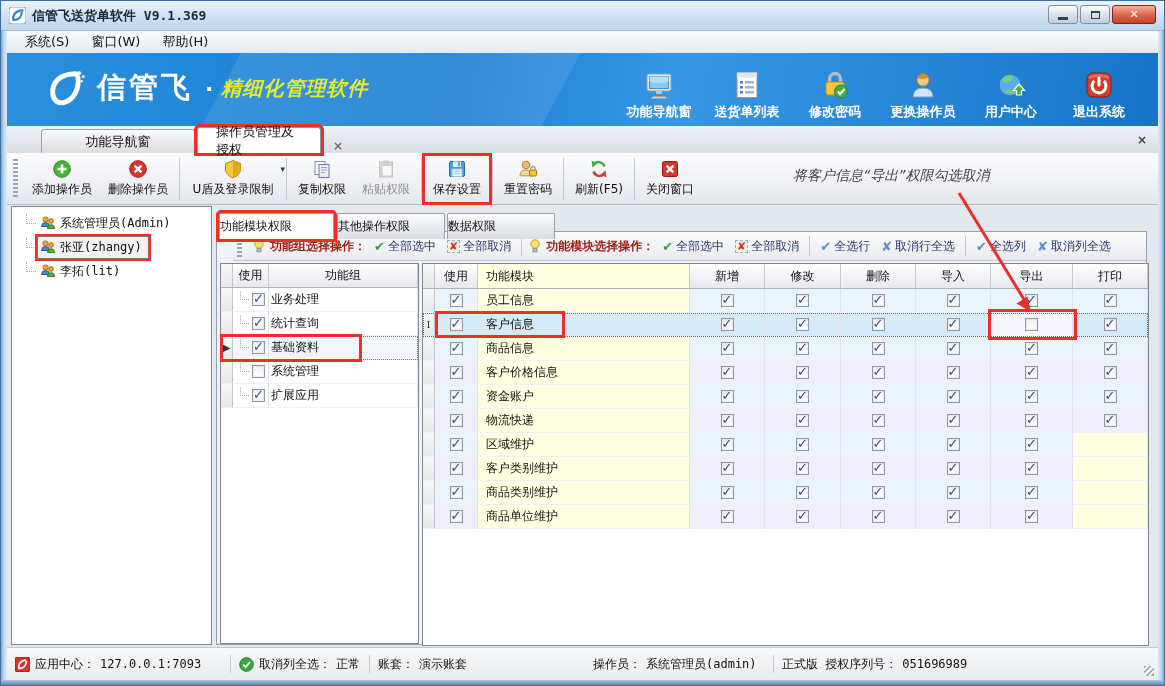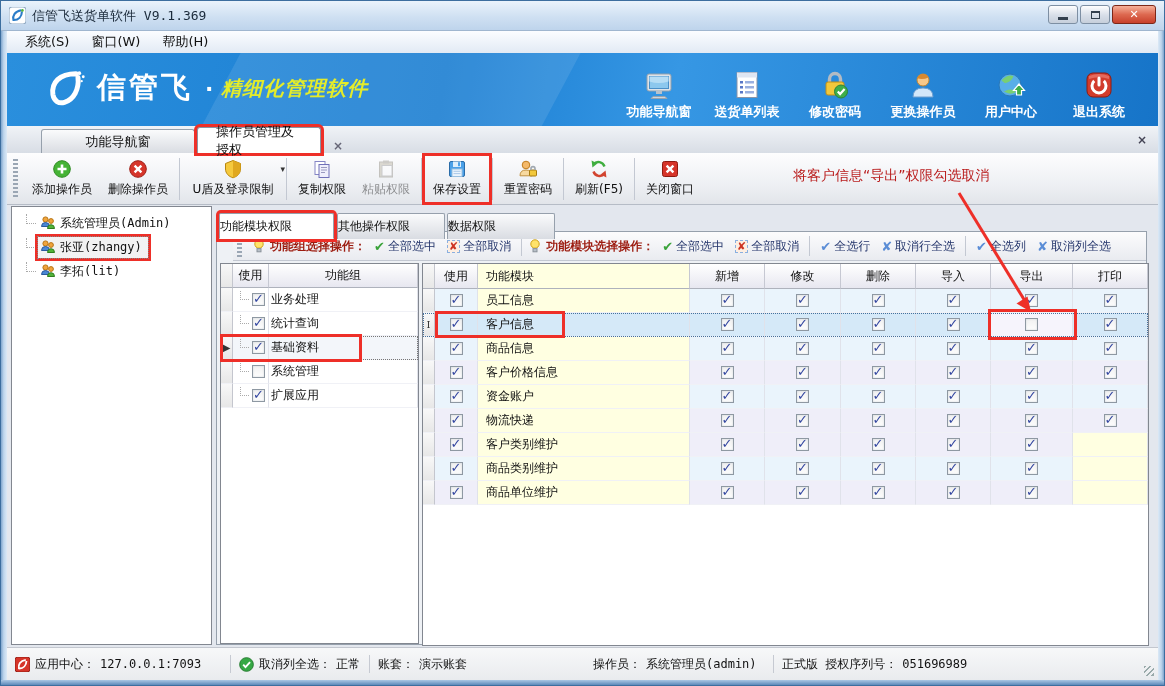--- a/index.html
+++ b/index.html
@@ -4,21 +4,21 @@
 <style>
   html,body{margin:0;padding:0;background:#9db8d2;}
   *{box-sizing:border-box;}
   .win{position:relative;width:1165px;height:686px;overflow:hidden;
        font-family:"DejaVu Sans",sans-serif;font-size:12px;color:#111;
        background:#e3e7ee;border:1px solid #3c6e9f;}
   
   .titlebar{position:absolute;left:0;top:0;width:100%;height:30px;
     background:linear-gradient(#eaf3fc,#cfe0f2 55%,#bed4ec);
     border-bottom:1px solid #9fb6cf;display:flex;align-items:center;padding:0 8px;}
-  .title-text{margin-left:6px;font-size:13px;color:#1b2a3a;font-family:"DejaVu Sans Mono","DejaVu Sans",sans-serif;}
+  .title-text{margin-left:6px;font-size:13px;color:#1b2a3a;font-family:"DejaVu Sans Mono","DejaVu Sans",sans-serif;font-weight:bold;}
   .winctrls{position:absolute;right:8px;top:4px;display:flex;gap:2px;}
   .wbtn{width:30px;height:19px;border:1px solid #7d8fa3;border-radius:3px;
     background:linear-gradient(#fefefe,#d7dee8 55%,#c6cfdb);display:flex;align-items:center;justify-content:center;}
   .wbtn.close{width:44px;background:linear-gradient(#f5b09a,#dd6950 50%,#c8402b);border-color:#7c2718;color:#fff;font-weight:bold;font-size:11px;}
   .glyph-min{width:10px;height:3px;background:#33404e;margin-top:7px;}
   .glyph-max{width:9px;height:8px;border:1px solid #33404e;border-top:2px solid #33404e;}
   .frame-l,.frame-r{position:absolute;top:30px;bottom:4px;width:6px;z-index:4;
     background:linear-gradient(90deg,#7fa5cd,#bdd5ec 45%,#dce9f6);}
   .frame-l{left:0;} .frame-r{right:0;transform:scaleX(-1);}
   .frame-b{position:absolute;left:0;right:0;bottom:0;height:5px;z-index:4;
@@ -117,21 +117,21 @@
   .statusbar{position:absolute;left:6px;right:6px;bottom:5px;height:33px;
     background:linear-gradient(#f7f8f9,#e9ebee);border-top:1px solid #c3c7cf;
     display:flex;align-items:center;padding-left:8px;font-size:12px;
     font-family:"DejaVu Sans Mono","DejaVu Sans",sans-serif;}
   .sseg{display:flex;align-items:center;gap:5px;}
   .ssep{width:1px;height:18px;background:#c6cad2;margin:0 8px;}
   .sgrip{position:absolute;right:4px;bottom:4px;width:10px;height:10px;
     background:repeating-linear-gradient(135deg,#9aa 0 1.5px,transparent 1.5px 4px);}
   
   .redbox{position:absolute;border:3px solid #ee2f28;z-index:40;pointer-events:none;}
-  .annotation{position:absolute;left:792px;top:166px;color:#b91c1c;font-size:14px;z-index:40;white-space:nowrap;}
+  .annotation{position:absolute;left:792px;top:166px;color:#404040;font-size:14px;z-index:40;white-space:nowrap;font-style:italic;}
   .arrow-svg{position:absolute;left:946px;top:186px;z-index:41;pointer-events:none;}
   .icon{display:inline-flex;flex:none;}
 </style>
 </head>
 <body>
 
 <div class="win">
 
   <div class="titlebar">
     <span class="icon">
@@ -679,20 +679,43 @@
               </span>
               <span class="mc c-p3">
                 <span class="cb on"></span>
               </span>
               <span class="mc c-p4">
                 <span class="cb on"></span>
               </span>
               <span class="mc c-p5">
                 <span class="cb on"></span>
               </span>
+            </div>
+            <div class="mrow blu">
+              <span class="mc c-sel"></span>
+              <span class="mc c-use">
+                <span class="cb on"></span>
+              </span>
+              <span class="mc c-name">区域维护</span>
+              <span class="mc c-p0">
+                <span class="cb on"></span>
+              </span>
+              <span class="mc c-p1">
+                <span class="cb on"></span>
+              </span>
+              <span class="mc c-p2">
+                <span class="cb on"></span>
+              </span>
+              <span class="mc c-p3">
+                <span class="cb on"></span>
+              </span>
+              <span class="mc c-p4">
+                <span class="cb on"></span>
+              </span>
+              <span class="mc c-p5 na"></span>
             </div>
             <div class="mrow lav">
               <span class="mc c-sel"></span>
               <span class="mc c-use">
                 <span class="cb on"></span>
               </span>
               <span class="mc c-name">客户类别维护</span>
               <span class="mc c-p0">
                 <span class="cb on"></span>
               </span>

